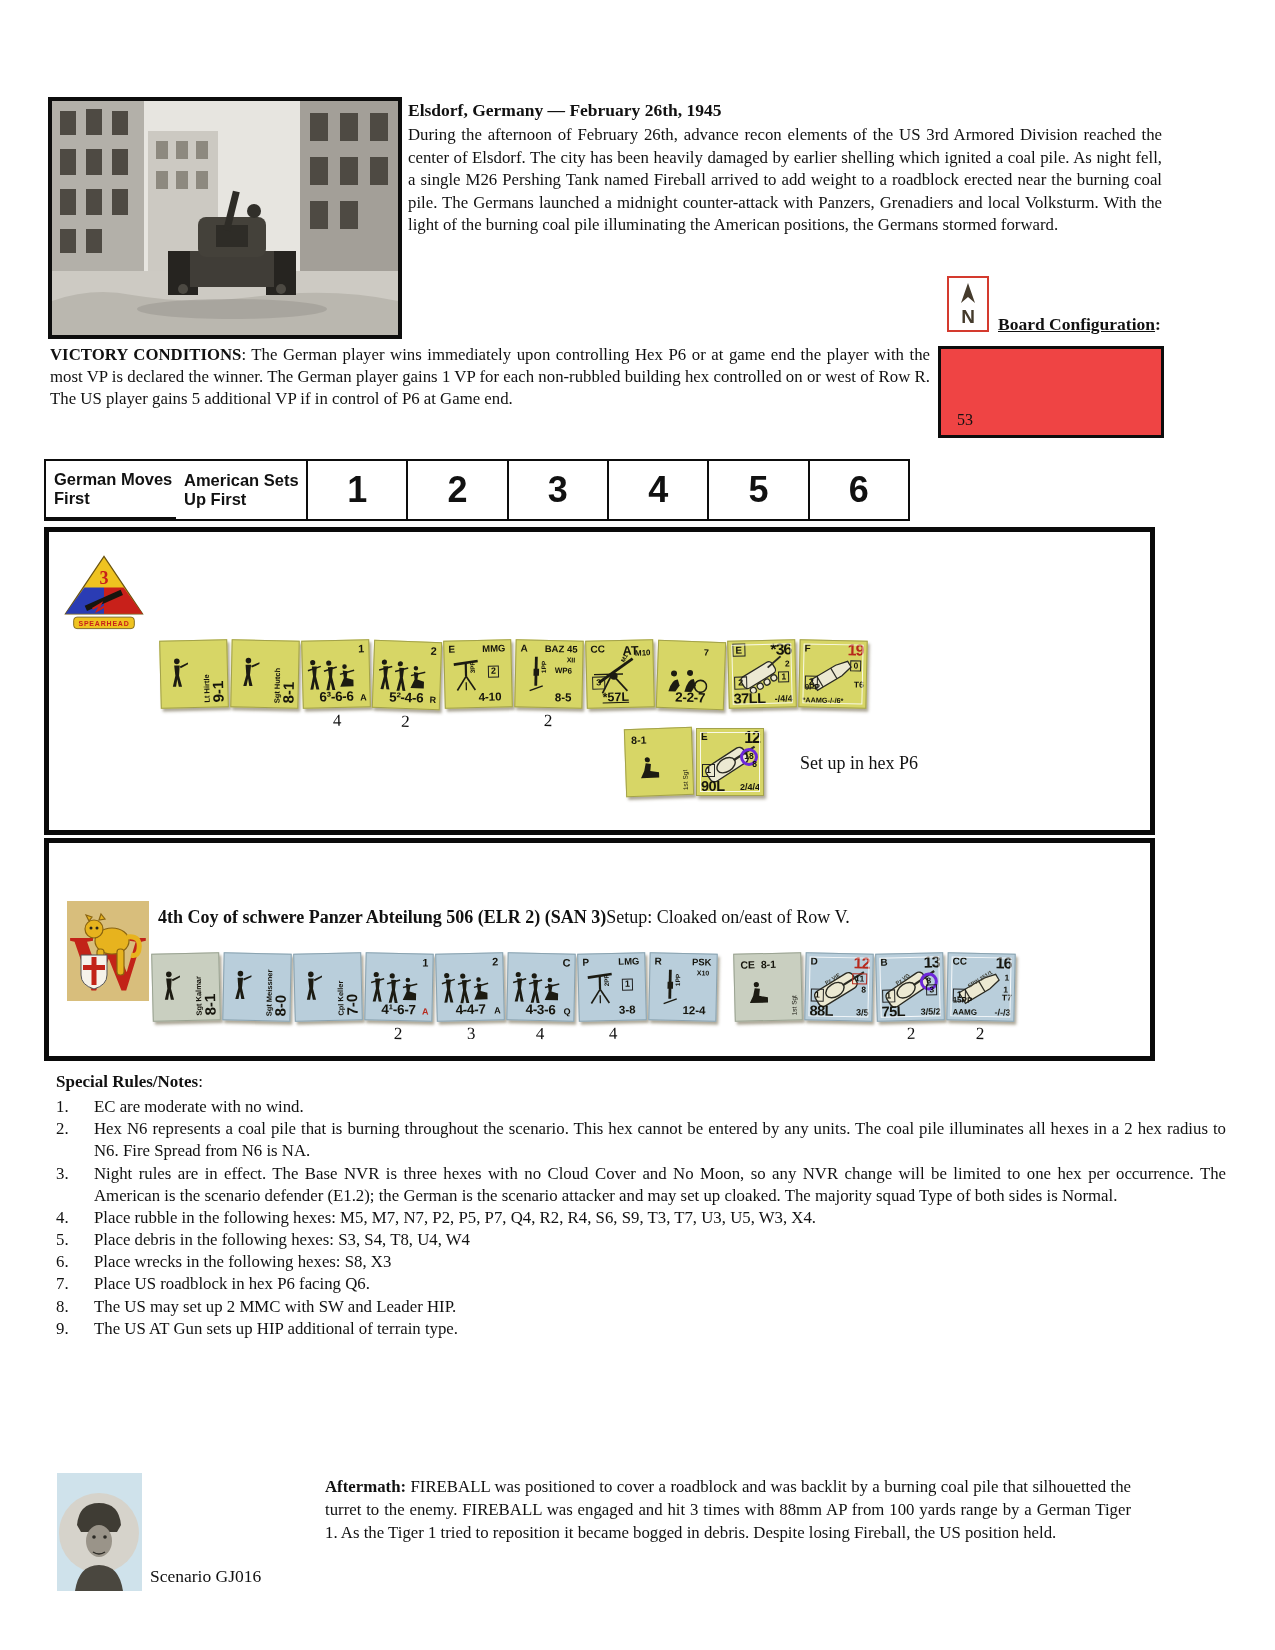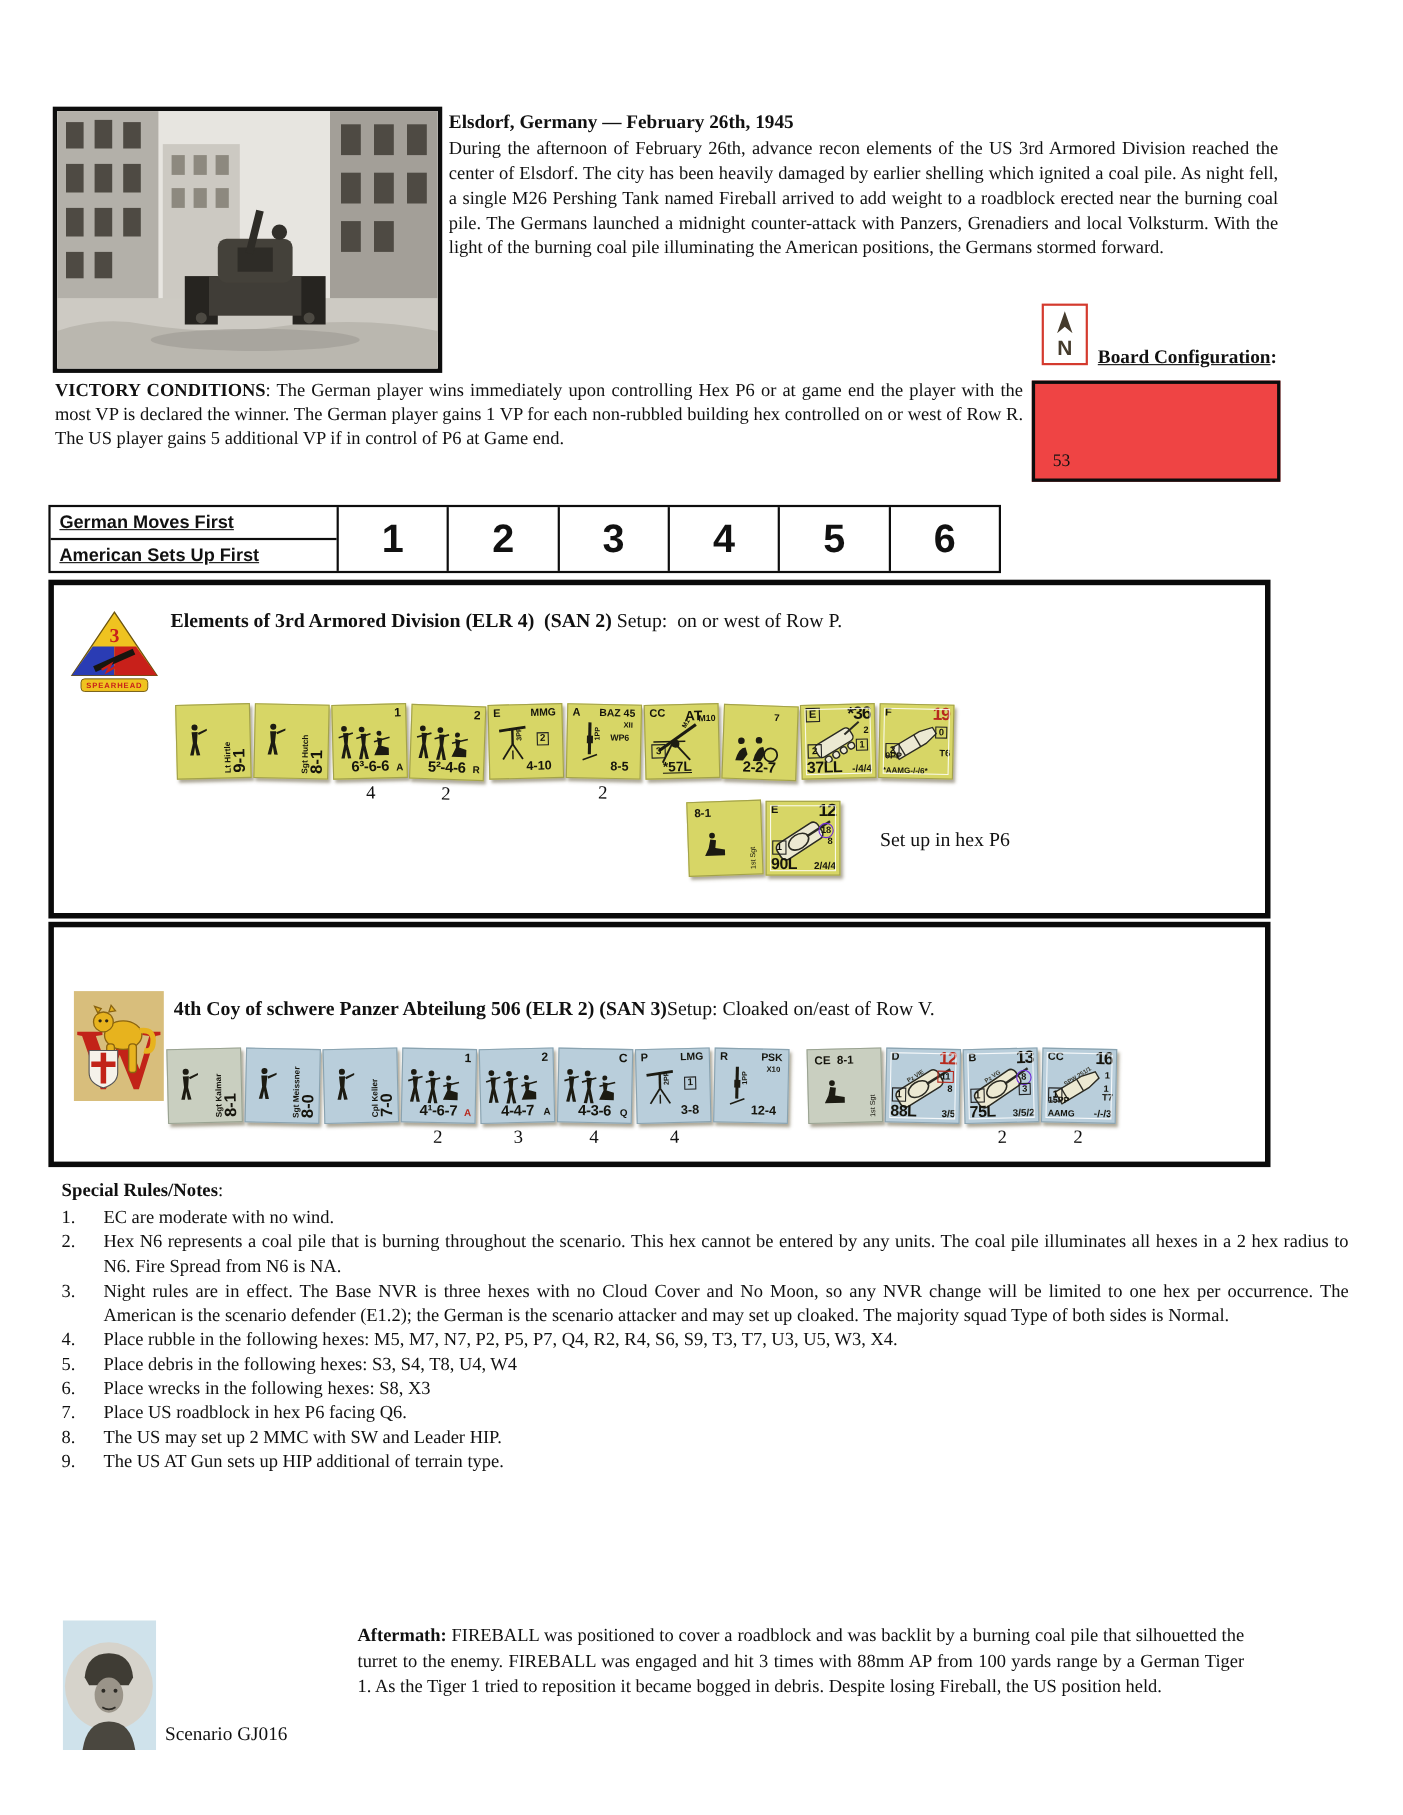--- a/index.html
+++ b/index.html
@@ -28,21 +28,21 @@
   #bc-label .u{text-decoration:underline;}
   #board-box{position:absolute;left:938px;top:346px;width:220px;height:86px;border:3px solid #0d0d0d;background:#ef4444;}
   #board-num{position:absolute;left:16px;bottom:6px;font-size:16px;}
 
   
   #vc{position:absolute;left:50px;top:344px;width:880px;font-size:16.8px;line-height:1.32;text-align:justify;}
 
   
   #turn-track{position:absolute;left:44px;top:459px;width:862px;height:58px;border:2.5px solid #0d0d0d;
               display:flex;font-family:"Liberation Sans",sans-serif;background:#fff;}
-  #tt-left{width:260px;border-right:2px solid #0d0d0d;display:flex;flex-direction:column;text-decoration:underline;}
+  #tt-left{width:260px;border-right:2px solid #0d0d0d;display:flex;flex-direction:row;}
   .tt-row{flex:1;display:flex;align-items:center;padding-left:8px;font-weight:bold;font-size:16.5px;}
   .tt-row.first{border-bottom:2px solid #0d0d0d;}
   #turn-cells{flex:1;display:flex;}
   .turn-cell{flex:1;border-right:2px solid #0d0d0d;display:flex;align-items:center;justify-content:center;
              font-size:36px;font-weight:bold;}
   .turn-cell:last-child{border-right:none;}
 
   
   #us-box{position:absolute;left:44px;top:527px;width:1101px;height:298px;border:5px solid #0a0a0a;}
   #de-box{position:absolute;left:44px;top:838px;width:1101px;height:213px;border:5px solid #0a0a0a;}
@@ -92,21 +92,21 @@
   .pp2{bottom:15px;left:5px;font-size:8px;font-weight:700;}
   .swbox{top:25px;right:12px;border:1px solid #222;font-size:9px;font-weight:700;padding:0 2px;line-height:1.1;}
   .range{bottom:3px;right:10px;font-size:11.5px;font-weight:700;}
   .range2{bottom:3px;left:15px;font-size:12.5px;font-weight:700;text-decoration:underline;}
   .gn{top:14px;left:34px;font-size:6px;font-weight:700;transform:rotate(-60deg);}
   .trbig{top:0;right:3px;font-size:16px;font-weight:700;letter-spacing:-1px;}
   .sub1{top:19px;right:5px;font-size:8.5px;font-weight:700;}
   .sub2{top:31px;right:6px;font-size:8.5px;font-weight:700;}
   .bx{border:1px solid #222;padding:0 2px;line-height:1.1;}
   .bx.rd{border-color:#b7281c;}
-  .circ{border:1px solid #6d28d9;border-radius:50%;width:12px;height:12px;text-align:center;line-height:11px;padding:0;}
+  .circ{border:3px solid #6d28d9;border-radius:50%;width:12px;height:12px;text-align:center;line-height:11px;padding:0;}
   .boxl{top:35px;left:5px;border:1.5px solid #222;font-size:9px;font-weight:700;padding:0 3px;line-height:1.2;}
   .bl{bottom:0;left:4px;font-size:14.5px;font-weight:700;letter-spacing:-0.5px;}
   .blsm{bottom:2px;left:3px;font-size:7.3px;font-weight:700;}
   .blsm2{bottom:3px;left:5px;font-size:8px;font-weight:700;}
   .br{bottom:3px;right:3px;font-size:9px;font-weight:700;}
   .redge{top:39px;right:2px;font-size:8.5px;font-weight:700;}
   .topline{top:4px;left:6px;font-size:10.5px;font-weight:700;white-space:pre;}
   .vsgt{top:16px;bottom:4px;right:4px;writing-mode:vertical-rl;transform:rotate(180deg);
         font-size:6.5px;display:flex;align-items:center;}
   .vehname{top:22px;left:18px;font-size:5.5px;font-weight:700;transform:rotate(-33deg);color:#3a392c;}
@@ -243,21 +243,20 @@
         <polygon points="50,40 74,40 97,72 50,72" fill="#c8201a"></polygon>
         <text x="50" y="35" text-anchor="middle" font-size="22" font-weight="bold" fill="#c8201a" font-family="Liberation Serif, serif">3</text>
         <g transform="rotate(-24 50 56)">
             <rect x="26" y="52" width="48" height="7" fill="#17150e"></rect>
           </g>
         <path d="M36 66 l10 -6 l-4 8 l12 -7" stroke="#c8201a" stroke-width="2.5" fill="none"></path>
         <rect x="13" y="76" width="74" height="14" rx="4" fill="#efc320" stroke="#6b5410"></rect>
         <text x="50" y="86.5" text-anchor="middle" font-size="8.5" font-weight="bold" fill="#c8201a" font-family="Liberation Sans, sans-serif" letter-spacing="1">SPEARHEAD</text>
       </svg>
     </div>
-    <div class="ob-header"><b>Elements of 3rd Armored Division (ELR 4)  (SAN 2) </b><span>Setup:  on or west of Row P.</span></div>
     <div id="us-strip">
         <div class="counter us">
           <div class="cicon icon-leader">
             <svg viewBox="0 0 26 34">
               <circle cx="11" cy="4.5" r="3" fill="#1c1b12"></circle>
               <path d="M6 32 L9 20 L8 9 L14 9 L13 20 L16 32 L12.5 32 L11 24 L9.5 32 Z" fill="#1c1b12"></path>
               <path d="M14 10 L23 6 L23 8 L15 12 Z" fill="#1c1b12"></path>
             </svg>
           </div>
           <span class="slot vname">Lt Hirtle</span>

